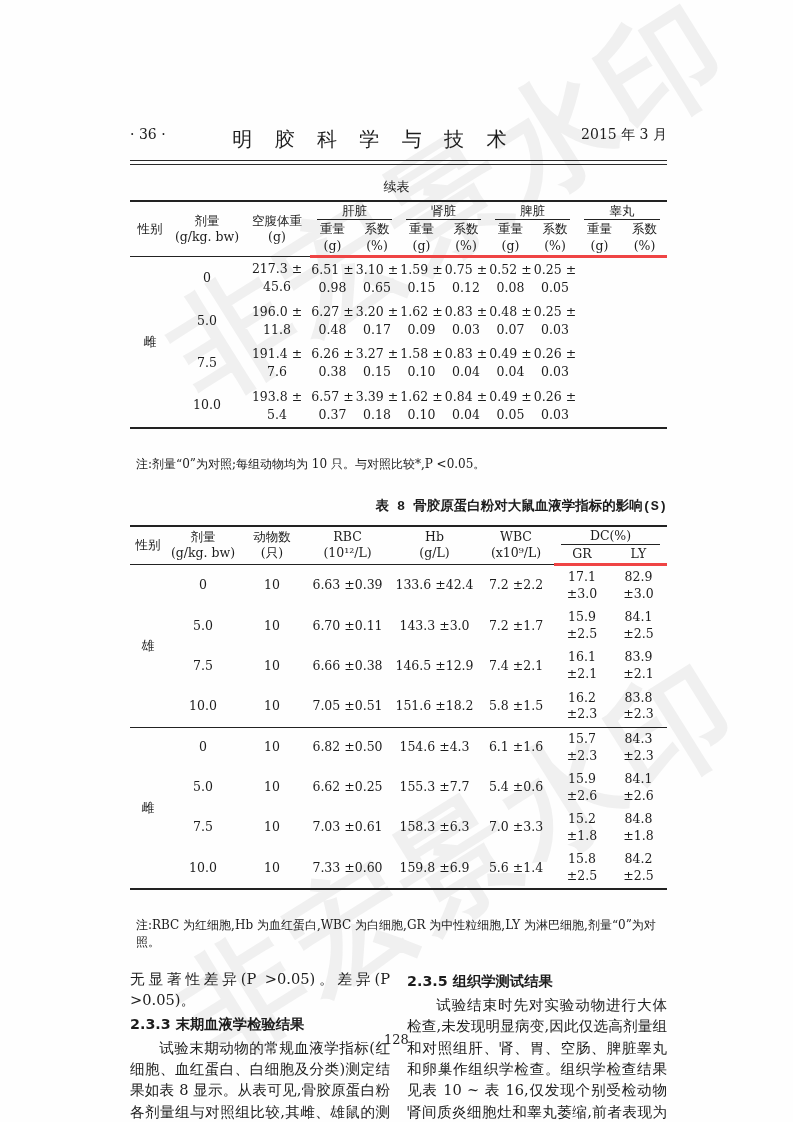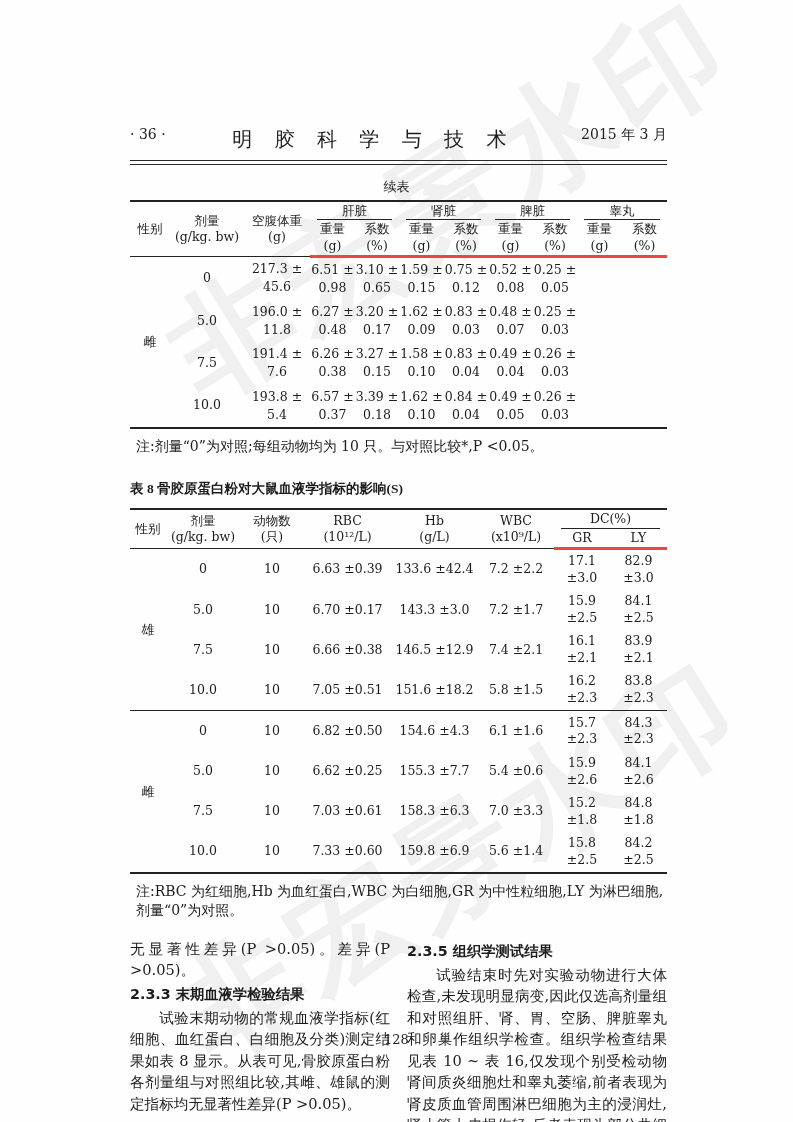--- a/index.html
+++ b/index.html
@@ -30,24 +30,24 @@
   .organ,.dcspan{position:relative}
   .organ::after,.dcspan::after{
     content:"";position:absolute;left:7px;right:7px;bottom:0;border-bottom:1px solid #222;
   }
   .t1 td div{line-height:1.45}
   .t1 tbody td{padding:3px 0}
   .sexcell{font-size:13px}
   .t8 tbody td{padding:3.2px 0}
   .t8 tr.group-start td{border-top:1px solid #222}
 
-  .note{font-size:14px;margin:8px 0 0 6px;line-height:1.4}
+  .note{font-size:12px;margin:27px 0 0 6px;line-height:1.4}
   .t8title{
-    text-align:left;font-weight:bold;font-size:13.5px;margin:24px 0 10px 0;
-    font-family:Liberation Serif, serif;
+    text-align:right;font-weight:bold;font-size:13.5px;margin:24px 0 10px 0;
+    font-family:Liberation Mono, monospace;
   }
   .columns{display:flex;gap:17px;margin-top:17px}
   .col{flex:1;min-width:0;font-size:14.6px;line-height:1.47;text-align:justify}
   .col p{margin:0}
   .col p.indent{text-indent:2em}
   .col .section-h{
     font-weight:bold;font-family:"DejaVu Sans","Liberation Sans",sans-serif;
     font-size:14.3px;margin:3px 0 2px 0;
   }
   .page-num{position:absolute;left:0;top:1032px;width:100%;text-align:center;font-size:13px;z-index:1}
@@ -345,21 +345,21 @@
           <td>10</td>
           <td>6.63 ±0.39</td>
           <td>133.6 ±42.4</td>
           <td>7.2 ±2.2</td>
           <td>17.1 ±3.0</td>
           <td>82.9 ±3.0</td>
         </tr>
         <tr>
           <td>5.0</td>
           <td>10</td>
-          <td>6.70 ±0.17</td>
+          <td>6.70 ±0.11</td>
           <td>143.3 ±3.0</td>
           <td>7.2 ±1.7</td>
           <td>15.9 ±2.5</td>
           <td>84.1 ±2.5</td>
         </tr>
         <tr>
           <td>7.5</td>
           <td>10</td>
           <td>6.66 ±0.38</td>
           <td>146.5 ±12.9</td>

